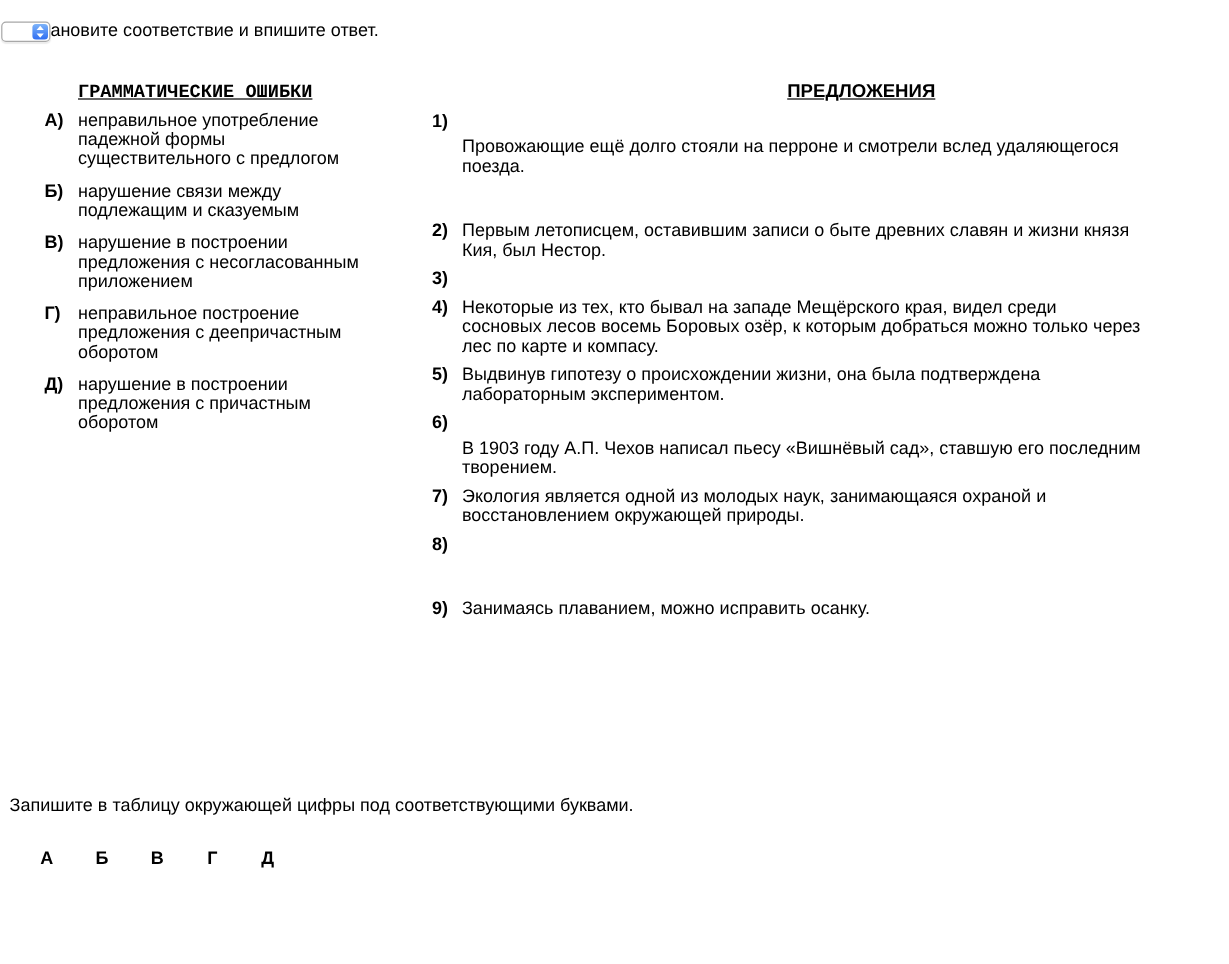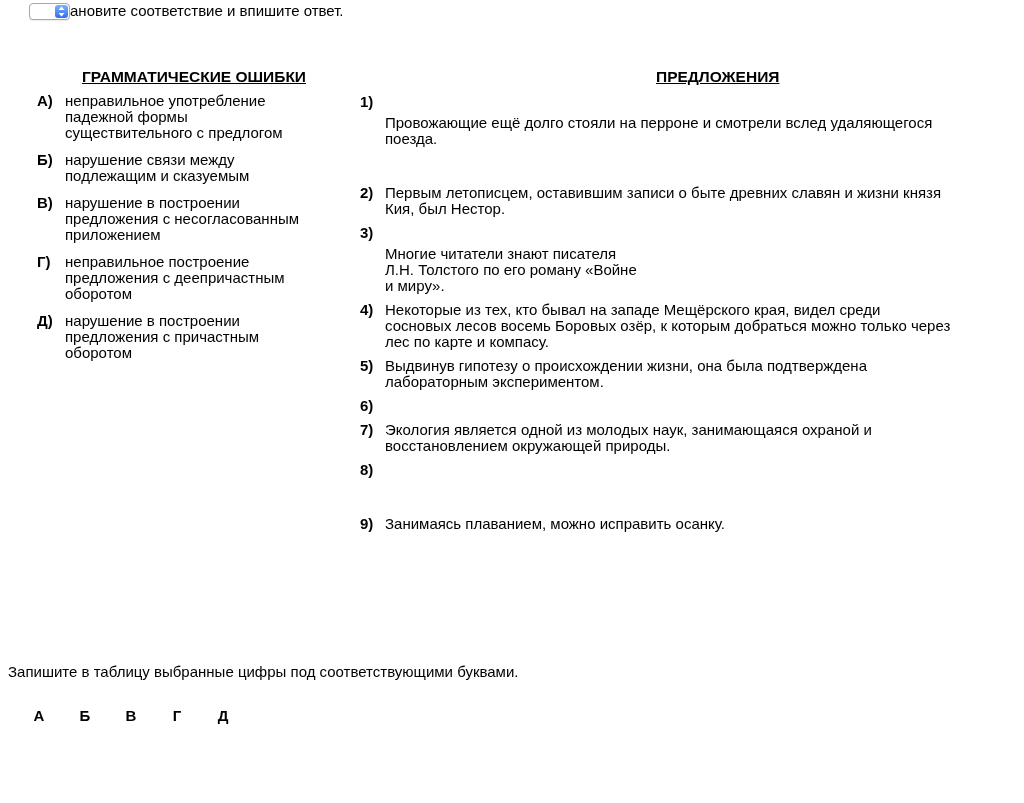--- a/index.html
+++ b/index.html
@@ -7,22 +7,22 @@
     width: 1024px; height: 803px;
     background: #ffffff;
     font-family: "Liberation Sans", sans-serif;
     color: #000000;
     font-size: 15px;
   }
   .page { position: relative; width: 1024px; height: 803px; overflow: hidden; }
 
   
   .top-row {
-    position: absolute; top: 2px; left: 1px;
-    display: flex; align-items: center; height: 18px; margin-left: 28px;
+    position: absolute; top: 17px; left: 1px;
+    display: flex; align-items: center; height: 18px;
   }
   .select-widget {
     position: relative;
     width: 41px; height: 17px;
     background: #ffffff;
     border: 1px solid #a8a8a8;
     border-radius: 4px;
     box-shadow: 0 1px 1px rgba(0,0,0,0.08);
     cursor: pointer;
   }
@@ -40,21 +40,21 @@
     position: absolute; left: 10px; top: 27px; width: 985px;
     line-height: 18px; white-space: pre-line;
   }
 
   
   .col-header {
     position: absolute; top: 68px;
     font-weight: bold; text-decoration: underline;
     font-size: 15.5px;
   }
-  .col-header.errors { left: 82px; }
+  .col-header.errors { left: 65px; font-family: Liberation Mono, monospace; }
   .col-header.sentences { left: 616px; margin-left: 40px; }
 
   
   .errors-col { position: absolute; left: 37px; top: 93px; width: 300px; }
   .err-item { display: flex; margin-bottom: 11px; line-height: 16px; }
   .err-label { width: 28px; flex-shrink: 0; font-weight: bold; }
   .err-text { width: 258px; white-space: pre-line; }
 
   
   .sentences-col { position: absolute; left: 360px; top: 94px; width: 655px; }
@@ -136,53 +136,52 @@
       <div class="sent-text">Провожающие ещё долго стояли на перроне и смотрели вслед удаляющегося
 поезда.</div>
     </div>
     <div class="sent-item">
       <span class="sent-label">2)</span>
       <div class="sent-text">Первым летописцем, оставившим записи о быте древних славян и жизни князя
 Кия, был Нестор.</div>
     </div>
     <div class="sent-item detached narrow">
       <span class="sent-label">3)</span>
-      <div class="sent-text">Многие читатели знают писателя
-Л.Н. Толстого по его роману «Войне
-и миру».</div>
     </div>
     <div class="sent-item">
       <span class="sent-label">4)</span>
       <div class="sent-text">Некоторые из тех, кто бывал на западе Мещёрского края, видел среди
 сосновых лесов восемь Боровых озёр, к которым добраться можно только через
 лес по карте и компасу.</div>
     </div>
     <div class="sent-item">
       <span class="sent-label">5)</span>
       <div class="sent-text">Выдвинув гипотезу о происхождении жизни, она была подтверждена
 лабораторным экспериментом.</div>
     </div>
     <div class="sent-item detached">
       <span class="sent-label">6)</span>
+      <div class="sent-text">В 1903 году А.П. Чехов написал пьесу «Вишнёвый сад», ставшую его последним
+творением.</div>
     </div>
     <div class="sent-item">
       <span class="sent-label">7)</span>
       <div class="sent-text">Экология является одной из молодых наук, занимающаяся охраной и
 восстановлением окружающей природы.</div>
     </div>
     <div class="sent-item detached gap-after">
       <span class="sent-label">8)</span>
     </div>
     <div class="sent-item">
       <span class="sent-label">9)</span>
       <div class="sent-text">Занимаясь плаванием, можно исправить осанку.</div>
     </div>
   </div>
 
-  <div class="footer-instruction">Запишите в таблицу выбранные цифры под соответствующими буквами.</div>
+  <div class="footer-instruction">Запишите в таблицу окружающей цифры под соответствующими буквами.</div>
 
   <div class="answer-letters">
     <span class="answer-letter">А</span>
     <span class="answer-letter">Б</span>
     <span class="answer-letter">В</span>
     <span class="answer-letter">Г</span>
     <span class="answer-letter">Д</span>
   </div>
 
 </div>

